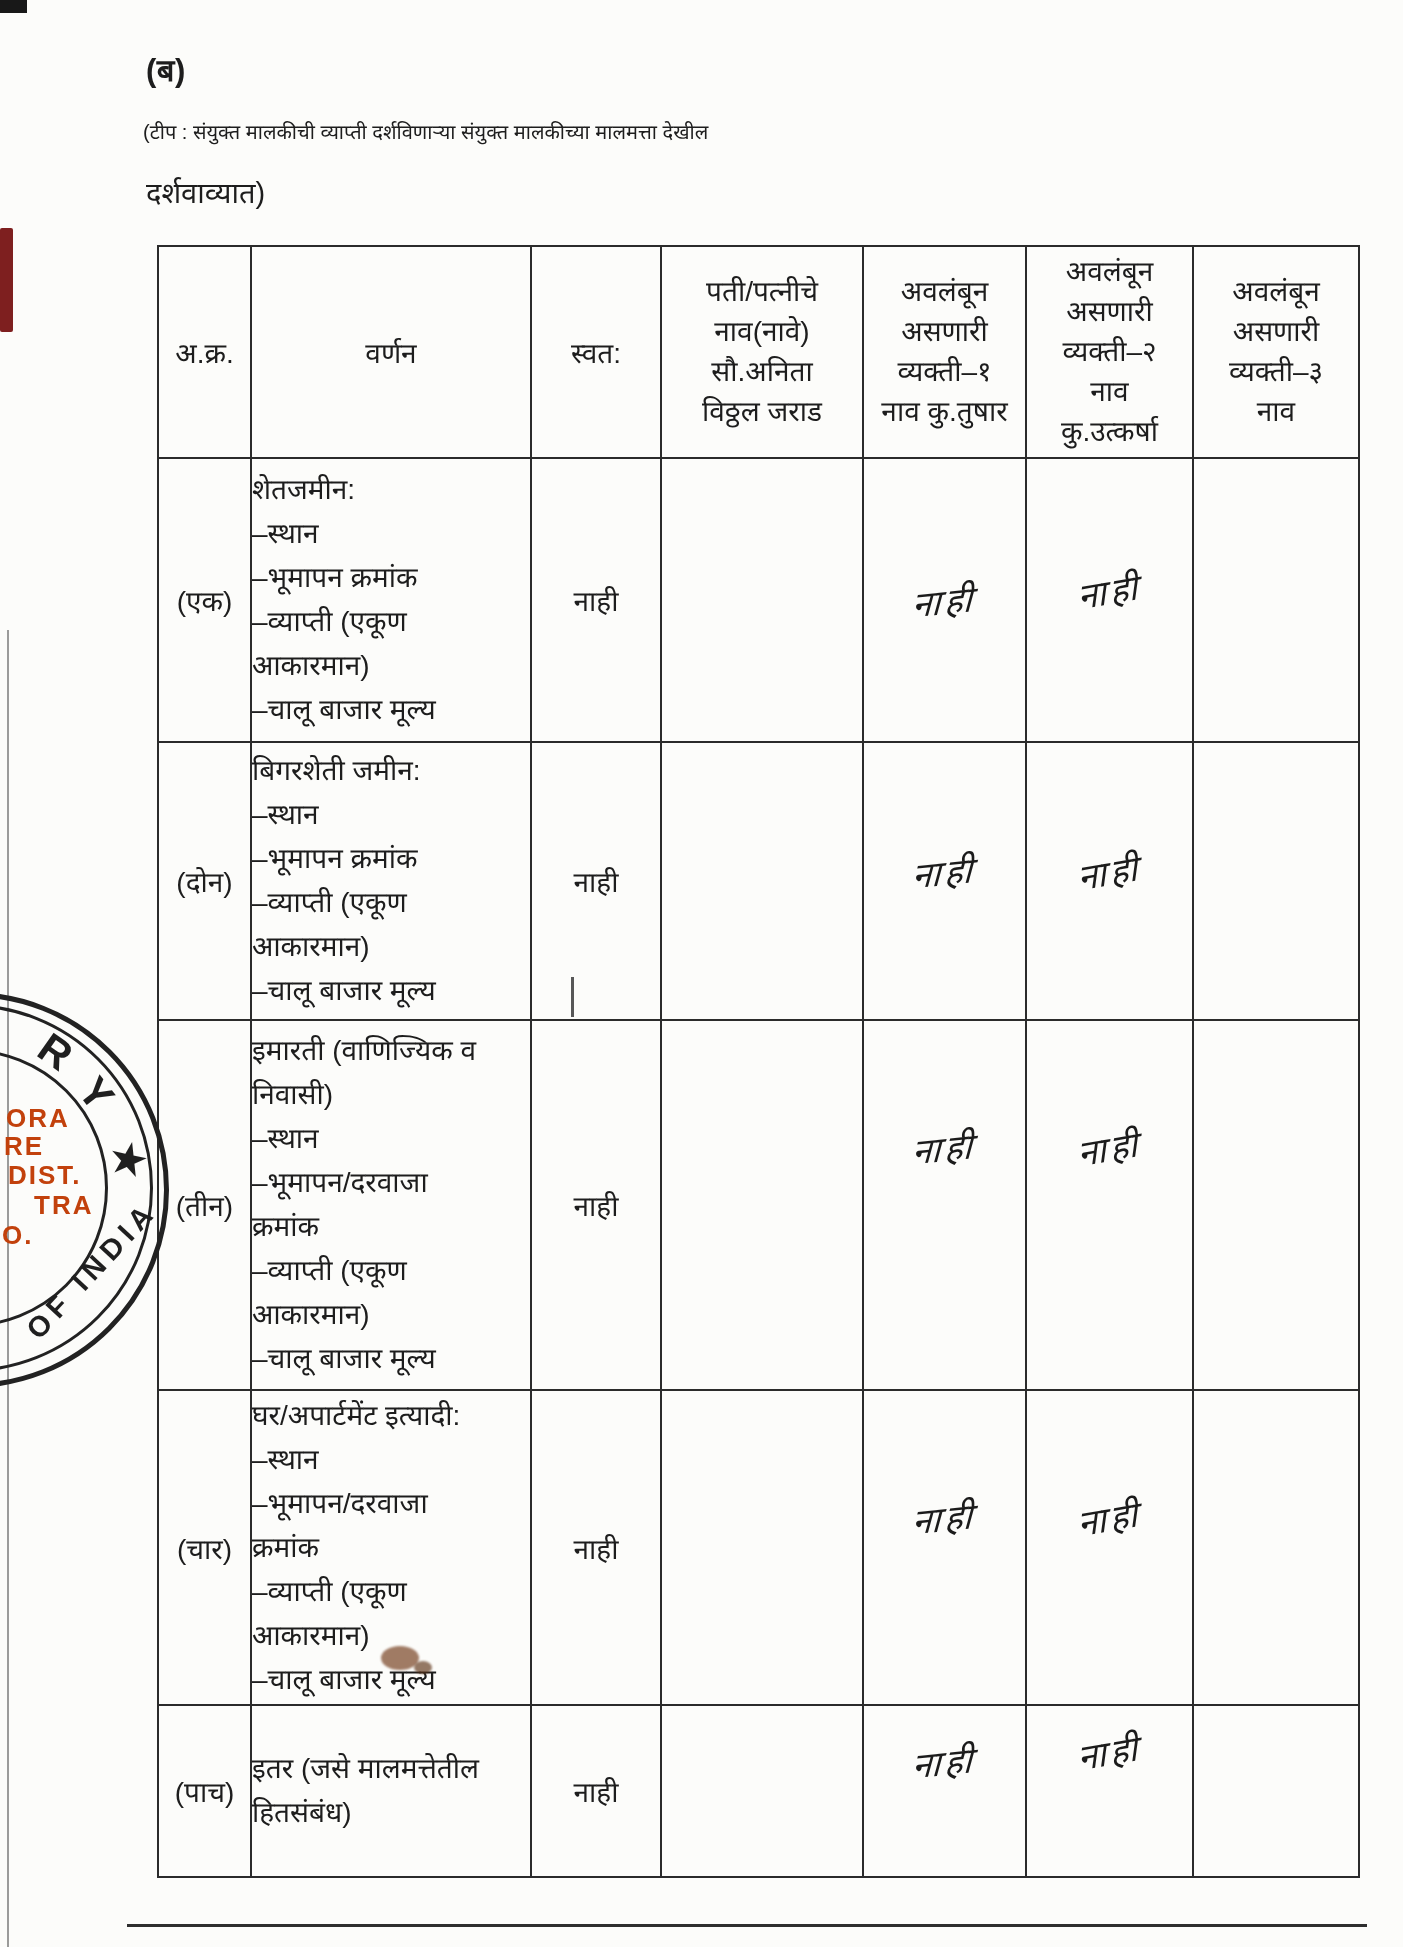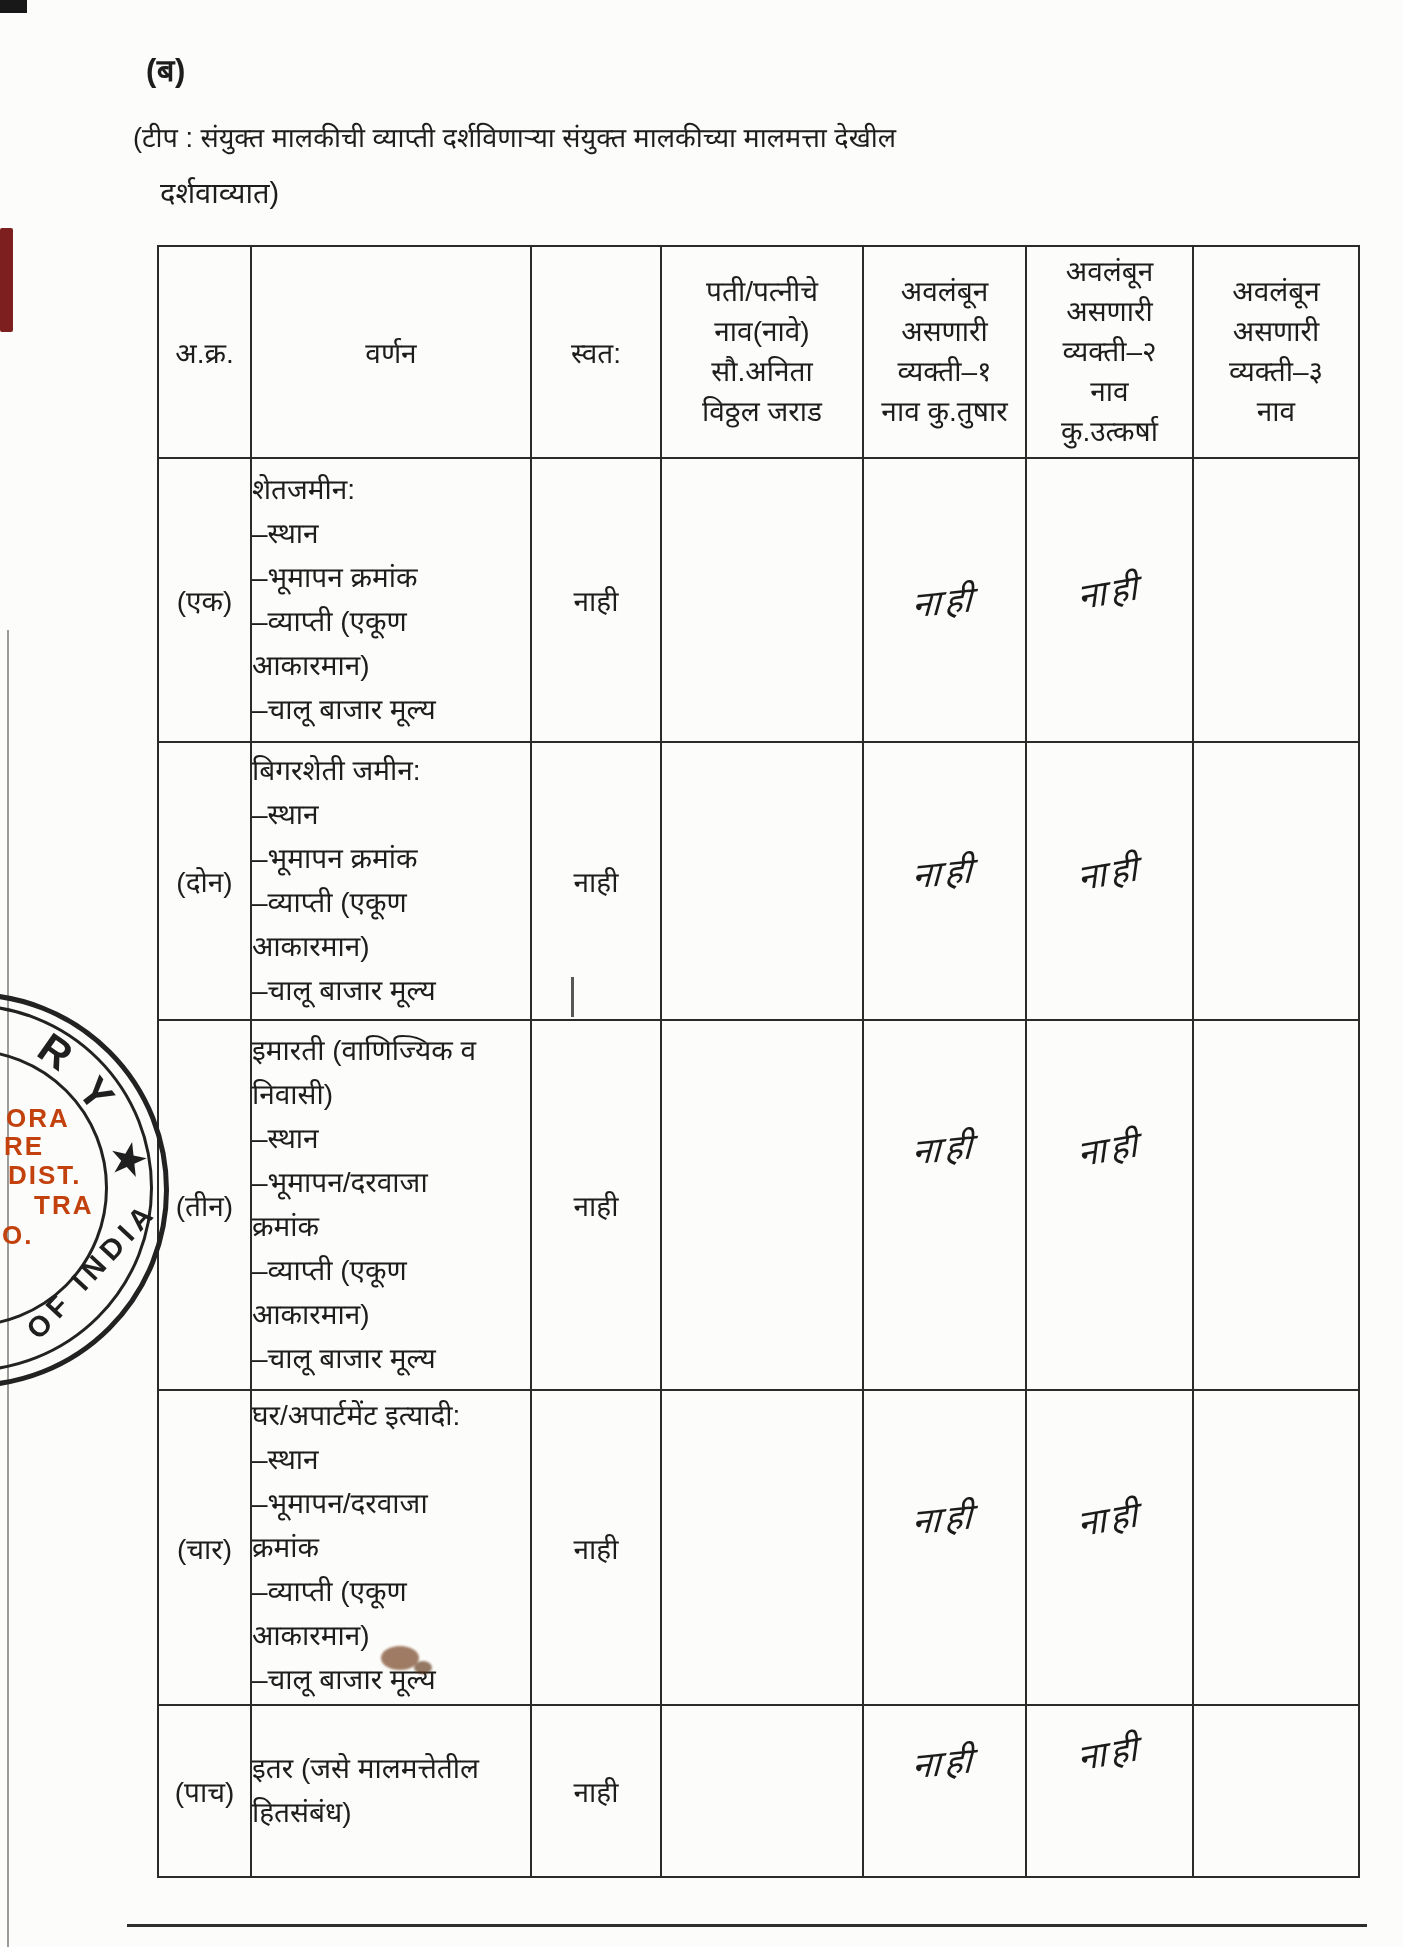--- a/index.html
+++ b/index.html
@@ -8,22 +8,22 @@
     font-family:"Liberation Sans","DejaVu Sans",sans-serif;
     background:#e9e8e4;
   }
   .page{
     position:relative;width:1403px;height:1947px;
     background:#fcfcfa;overflow:hidden;color:#1d1d1d;
   }
   
   .heading{position:absolute;left:146px;top:48px;font-size:31px;font-weight:bold;
     display:flex;gap:44px;letter-spacing:0.5px;}
-  .note1{position:absolute;left:133px;top:118px;font-size:27px;}
-  .note2{position:absolute;left:160px;top:172px;font-size:29px;}
+  .note1{position:absolute;left:143px;top:118px;font-size:20px;}
+  .note2{position:absolute;left:146px;top:172px;font-size:29px;}
 
   
   table.assets{
     position:absolute;left:157px;top:245px;
     border-collapse:collapse;table-layout:fixed;width:1201px;
   }
   table.assets th, table.assets td{
     border:2px solid #2b2b2b;padding:0;font-weight:normal;
     font-size:28px;vertical-align:middle;
   }

